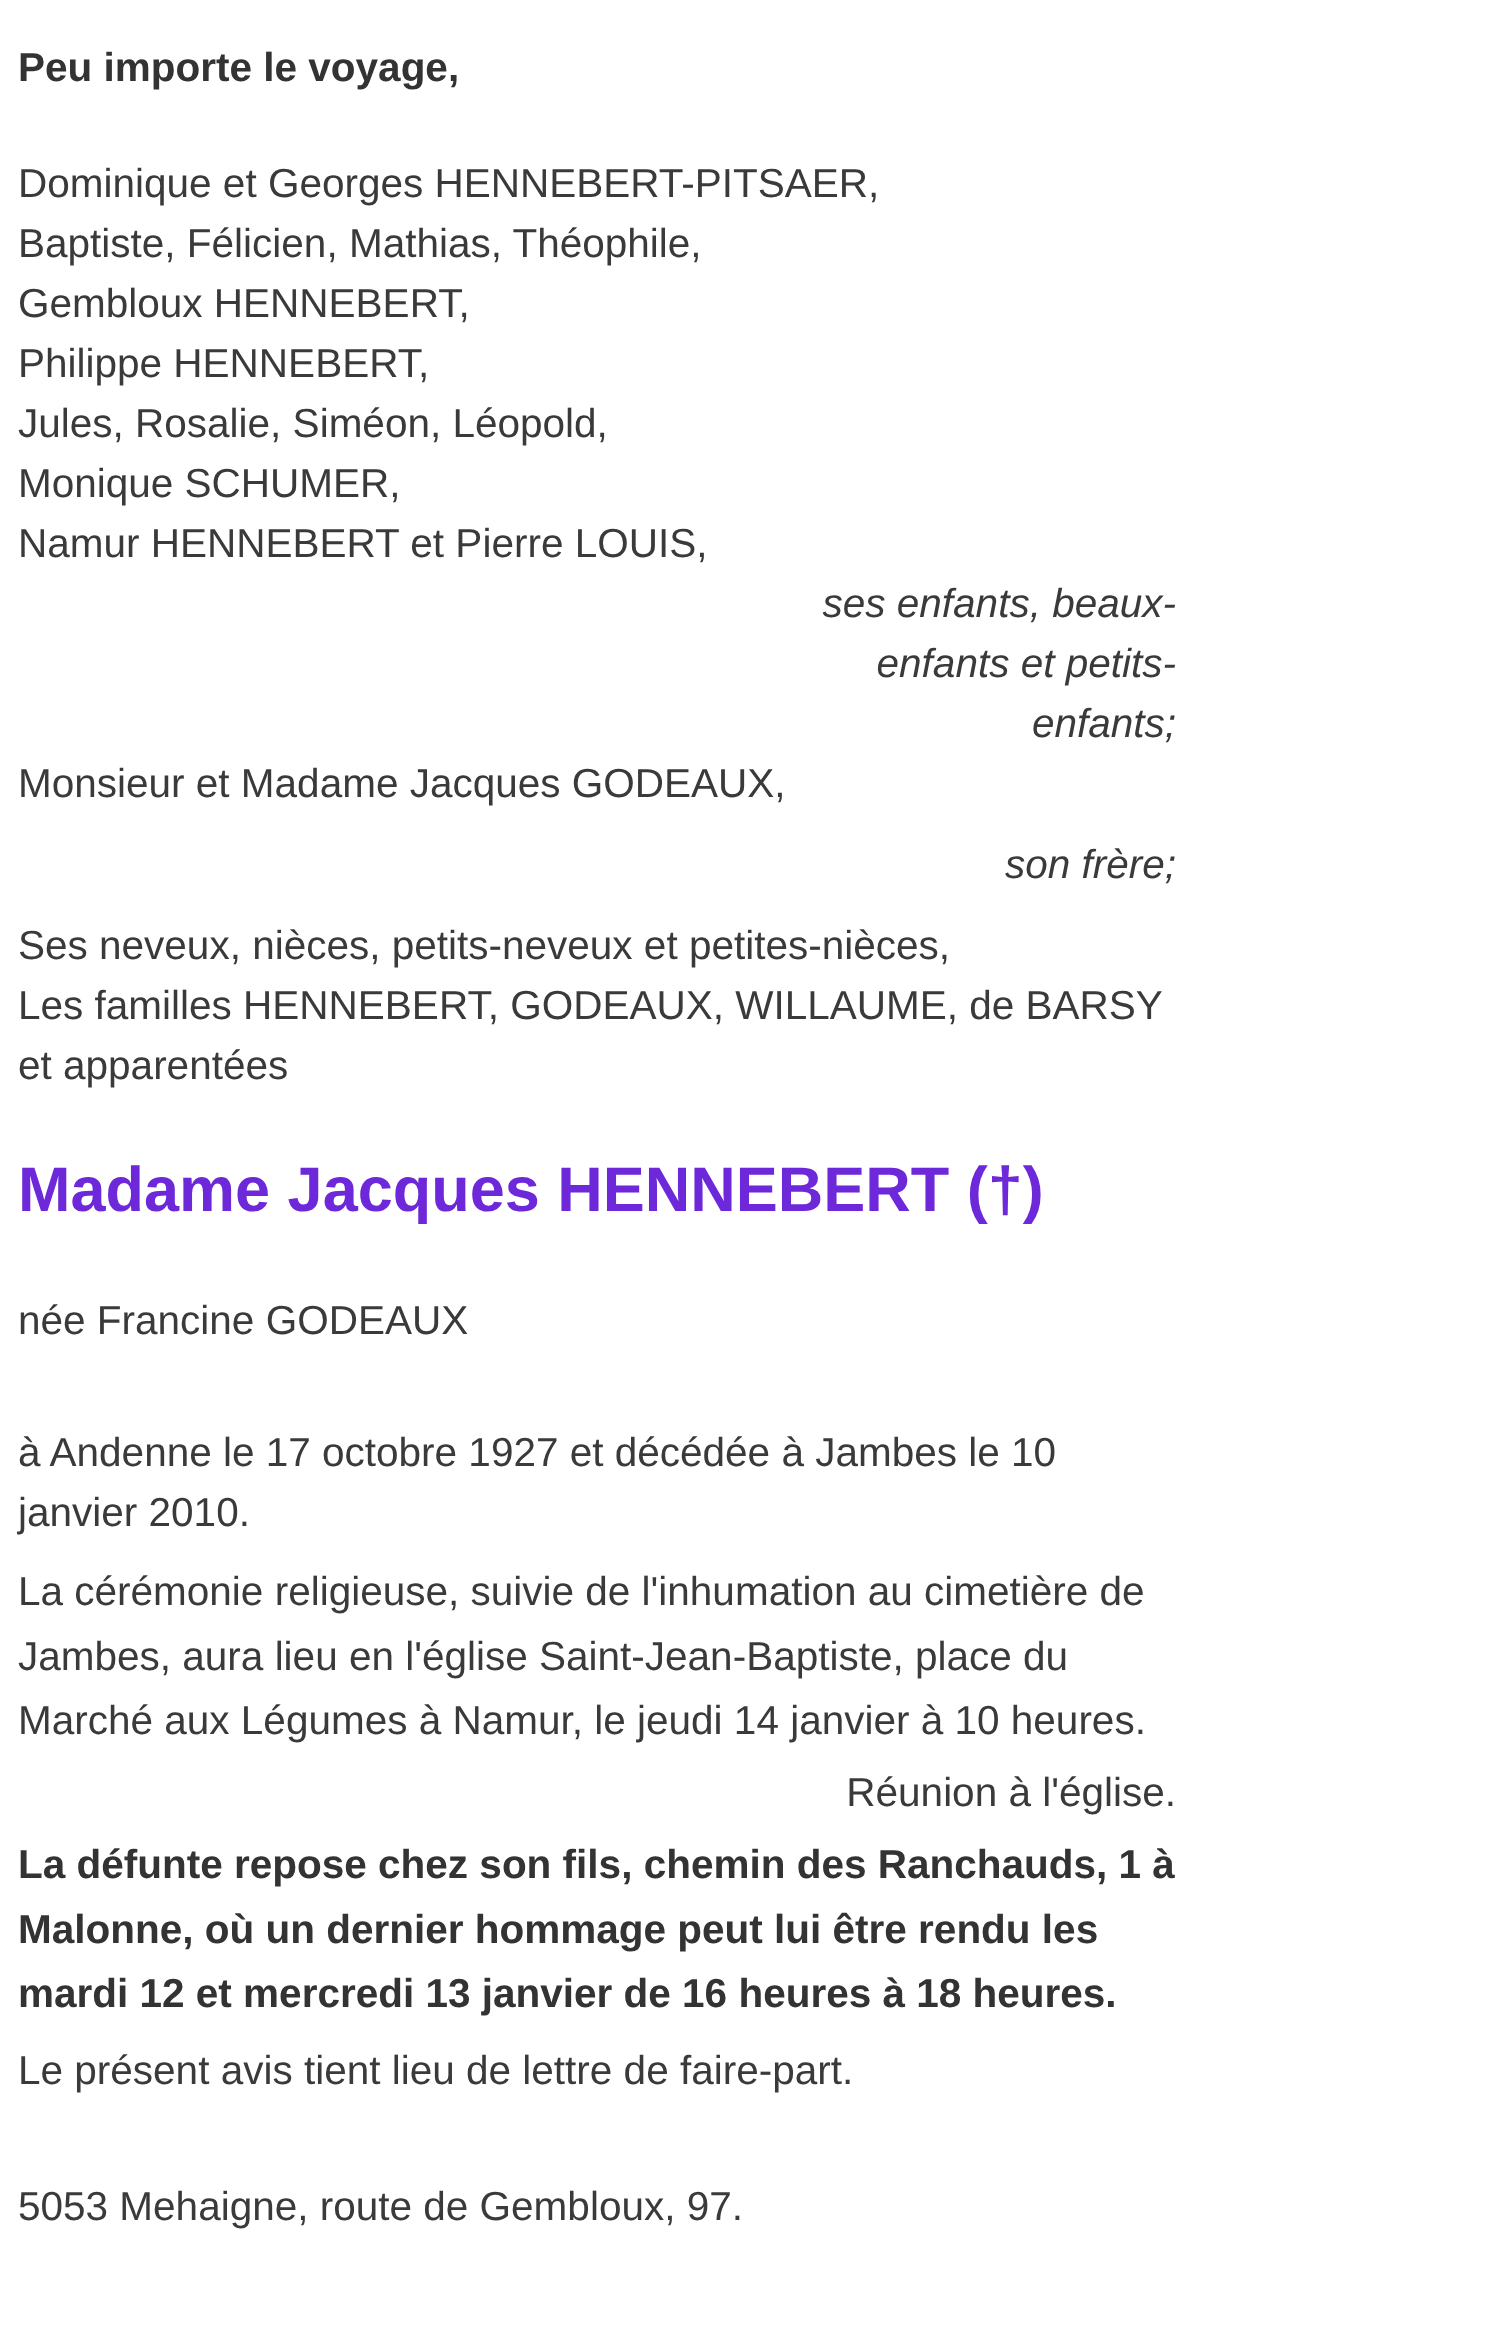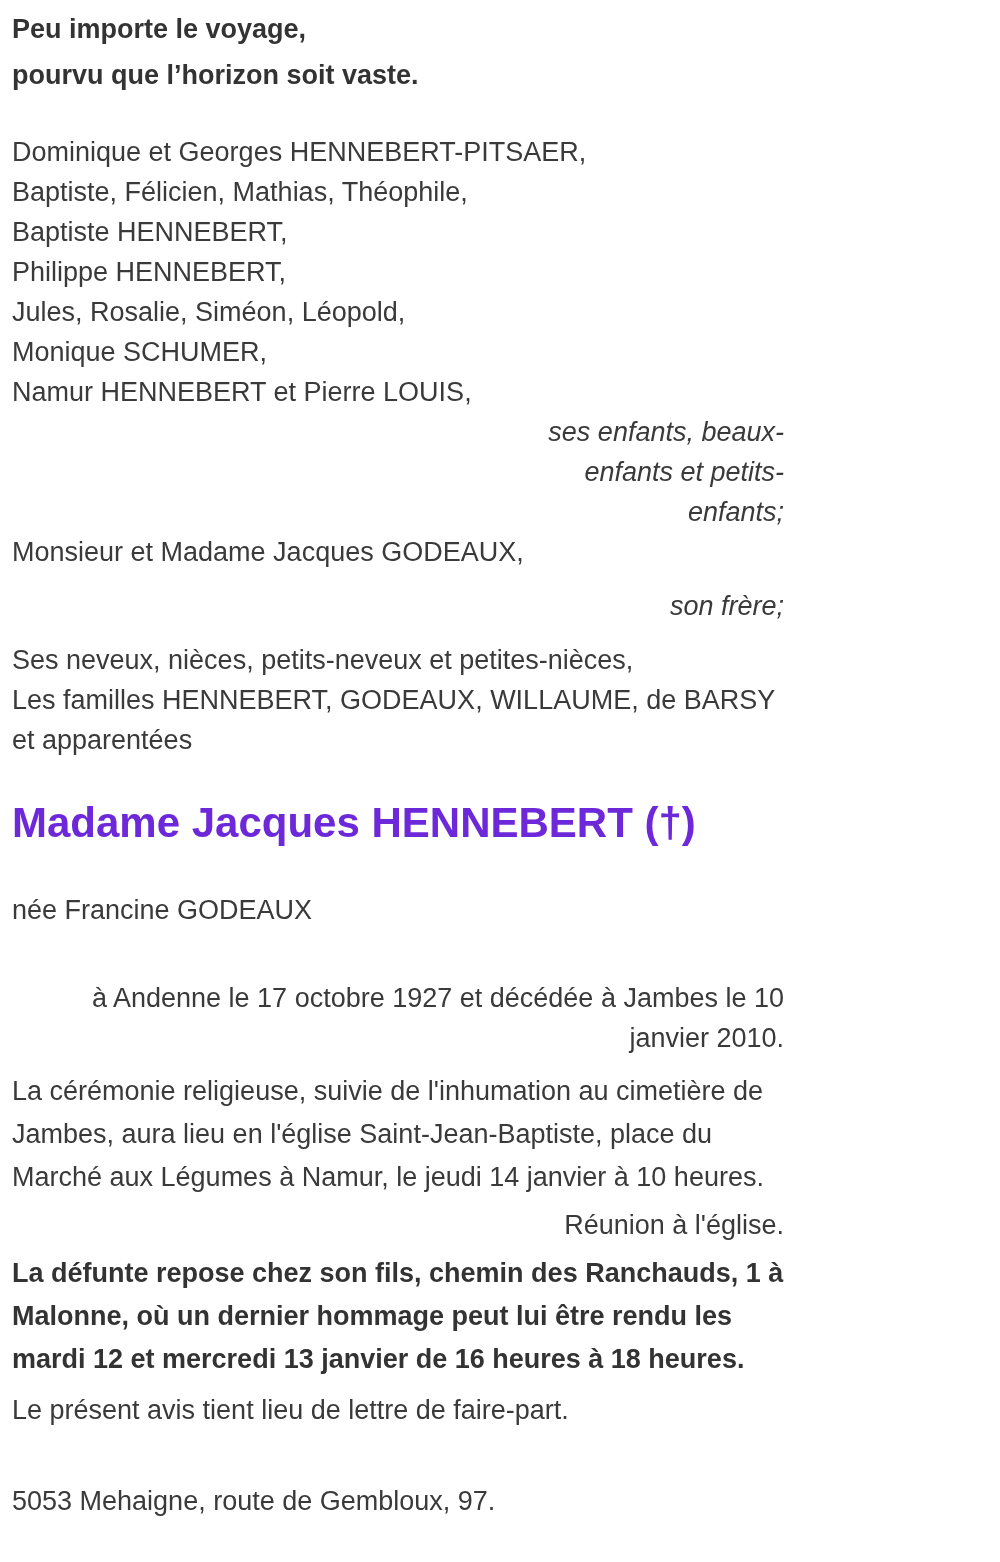--- a/index.html
+++ b/index.html
@@ -11,21 +11,21 @@
     width: 1000px;
     height: 1562px;
     font-family: "Liberation Sans", "DejaVu Sans", sans-serif;
     color: #3a3a3a;
     -webkit-font-smoothing: antialiased;
   }
   .page {
     box-sizing: border-box;
     width: 796px;
     height: 1562px;
-    padding: 6px 12px 20px 12px;
+    padding: 22px 12px 20px 12px;
     overflow: hidden;
   }
   .line {
     font-size: 27px;
     line-height: 40px;
   }
   .bold {
     font-weight: 700;
     color: #333333;
   }
@@ -58,21 +58,20 @@
     font-size: 42px;
     font-weight: 700;
     color: #6d28d9;
     line-height: 50px;
   }
   .maiden {
     margin-top: 42px;
   }
   .life-dates {
     margin-top: 48px;
-    text-align: right;
   }
   .para {
     font-size: 27px;
     line-height: 43px;
     margin-top: 10px;
   }
   .ceremony {
     margin-top: 12px;
   }
   .reunion {
@@ -92,27 +91,26 @@
     line-height: 43px;
   }
 </style>
 </head>
 <body>
 
 <div class="page">
 
   <div class="epigraph">
     <div class="line bold">Peu importe le voyage,</div>
-    <div class="line bold">pourvu que l’horizon soit vaste.</div>
   </div>
 
   <div class="names">
     <div class="line">Dominique et Georges HENNEBERT-PITSAER,</div>
     <div class="line">Baptiste, Félicien, Mathias, Théophile,</div>
-    <div class="line">Baptiste HENNEBERT,</div>
+    <div class="line">Gembloux HENNEBERT,</div>
     <div class="line">Philippe HENNEBERT,</div>
     <div class="line">Jules, Rosalie, Siméon, Léopold,</div>
     <div class="line">Monique SCHUMER,</div>
     <div class="line">Namur HENNEBERT et Pierre LOUIS,</div>
   </div>
 
   <div class="role-block">
     <div>ses enfants, beaux-</div>
     <div>enfants et petits-</div>
     <div>enfants;</div>

